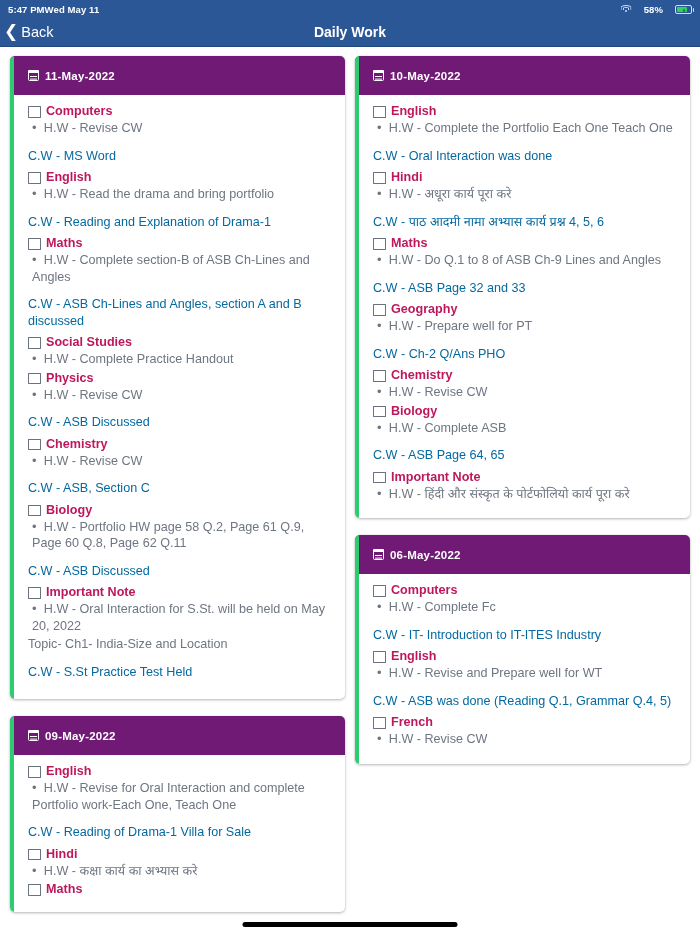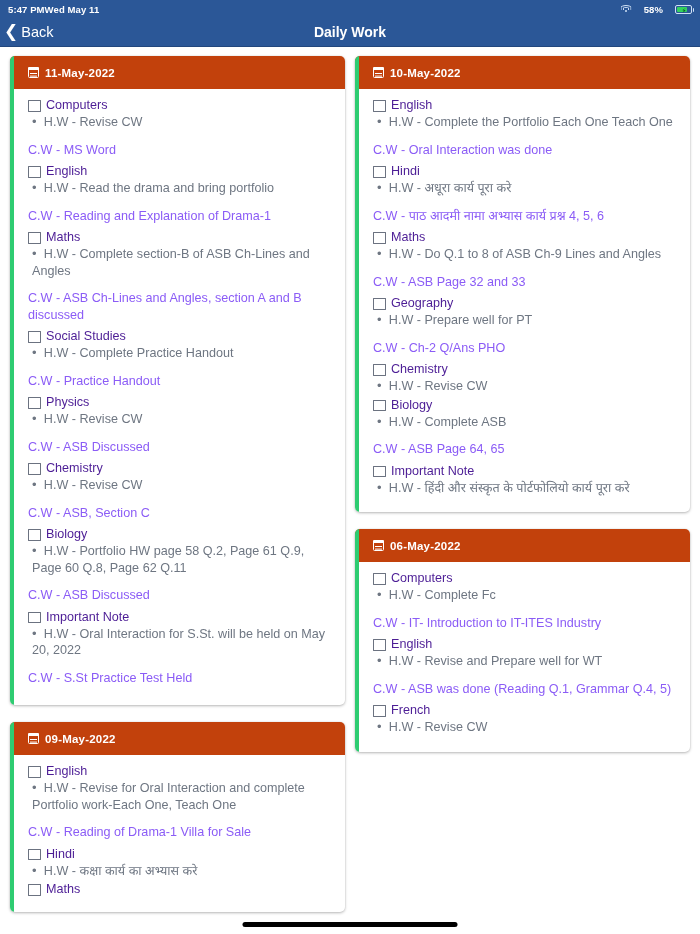--- a/index.html
+++ b/index.html
@@ -58,21 +58,21 @@
   .card{
     position:relative; background:#ffffff; border-radius:5px;
     box-shadow:0 1px 3px rgba(0,0,0,.28), 0 0 0 .5px rgba(0,0,0,.04);
     overflow:hidden; margin-bottom:17px;
   }
   .card-stripe{
     position:absolute; left:0; top:0; bottom:0; width:4px;
     background:#2ecc71; z-index:3;
   }
   .card-head{
-    background:#c2410c; color:#fff; height:33px;
+    background:#701a75; color:#fff; height:39px;
     display:flex; align-items:center; gap:6px;
     padding-left:18px; position:relative;
   }
   .cal-ico{
     position:relative; width:11px; height:10px; border:1.3px solid #ffffff;
     border-radius:1.5px; flex:none;
   }
   .cal-ico::before{
     content:""; position:absolute; left:-1.3px; right:-1.3px; top:-1.3px; height:3px;
     background:#ffffff; border-radius:1px 1px 0 0;
@@ -89,29 +89,29 @@
   .book-ico{
     flex:none; width:13px; height:11px; position:relative; margin-top:3px;
   }
   .book-ico::before,.book-ico::after{
     content:""; position:absolute; top:0; width:5.6px; height:9.5px;
     border:1.1px solid #6b7280; border-radius:1px;
   }
   .book-ico::before{ left:0; border-right:none; border-radius:1px 0 0 1px; }
   .book-ico::after{ right:0; border-left:none; border-radius:0 1px 1px 0; }
   .subject-name{
-    font-size:12.6px; font-weight:normal; color:#4c1d95; line-height:16px;
+    font-size:12.6px; font-weight:bold; color:#be185d; line-height:16px;
   }
   .hw-line{
     font-size:12.6px; color:#6e7682; line-height:16.5px;
     padding-left:4px; text-indent:-0px; margin-bottom:2px;
   }
   .hw-line .dot{ font-size:13px; color:#6e7682; }
   .cw-line{
-    font-size:12.6px; color:#8b5cf6; line-height:16.5px;
+    font-size:12.6px; color:#0369a1; line-height:16.5px;
     margin:11px 0 5px 0;
   }
   .note-extra{ font-size:12.6px; color:#6e7682; line-height:16.5px; }
 
   
   .home-bar{
     position:absolute; left:50%; transform:translateX(-50%);
     bottom:7px; width:215px; height:5px; background:#000;
     border-radius:3px; z-index:40;
   }
@@ -175,21 +175,20 @@
                 <span class="book-ico"></span>
                 <span class="subject-name">Maths</span>
               </div>
               <div class="hw-line"><span class="dot">•&nbsp; </span><span>H.W - Complete section-B of ASB Ch-Lines and Angles</span></div>
               <div class="cw-line">C.W - ASB Ch-Lines and Angles, section A and B discussed</div>
               <div class="subject-row">
                 <span class="book-ico"></span>
                 <span class="subject-name">Social Studies</span>
               </div>
               <div class="hw-line"><span class="dot">•&nbsp; </span><span>H.W - Complete Practice Handout</span></div>
-              <div class="cw-line">C.W - Practice Handout</div>
               <div class="subject-row">
                 <span class="book-ico"></span>
                 <span class="subject-name">Physics</span>
               </div>
               <div class="hw-line"><span class="dot">•&nbsp; </span><span>H.W - Revise CW</span></div>
               <div class="cw-line">C.W - ASB Discussed</div>
               <div class="subject-row">
                 <span class="book-ico"></span>
                 <span class="subject-name">Chemistry</span>
               </div>
@@ -199,20 +198,21 @@
                 <span class="book-ico"></span>
                 <span class="subject-name">Biology</span>
               </div>
               <div class="hw-line"><span class="dot">•&nbsp; </span><span>H.W - Portfolio HW page 58 Q.2, Page 61 Q.9, Page 60 Q.8, Page 62 Q.11</span></div>
               <div class="cw-line">C.W - ASB Discussed</div>
               <div class="subject-row">
                 <span class="book-ico"></span>
                 <span class="subject-name">Important Note</span>
               </div>
               <div class="hw-line"><span class="dot">•&nbsp; </span><span>H.W - Oral Interaction for S.St. will be held on May 20, 2022</span></div>
+              <div class="note-extra">Topic- Ch1- India-Size and Location</div>
               <div class="cw-line">C.W - S.St Practice Test Held</div>
             </div>
           </div>
           <div class="card">
             <div class="card-stripe"></div>
             <div class="card-head">
               <span class="cal-ico"></span>
               <span class="card-date">09-May-2022</span>
             </div>
             <div class="card-body">

